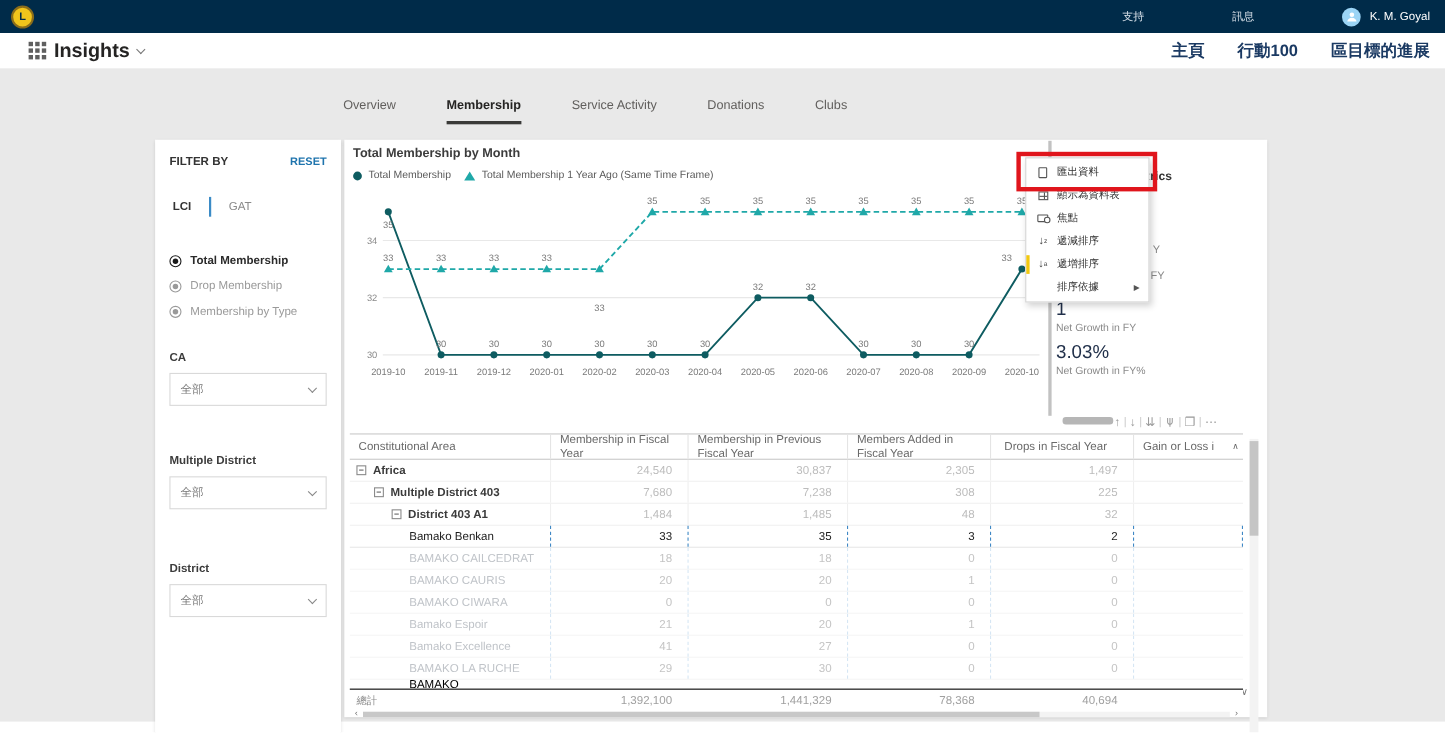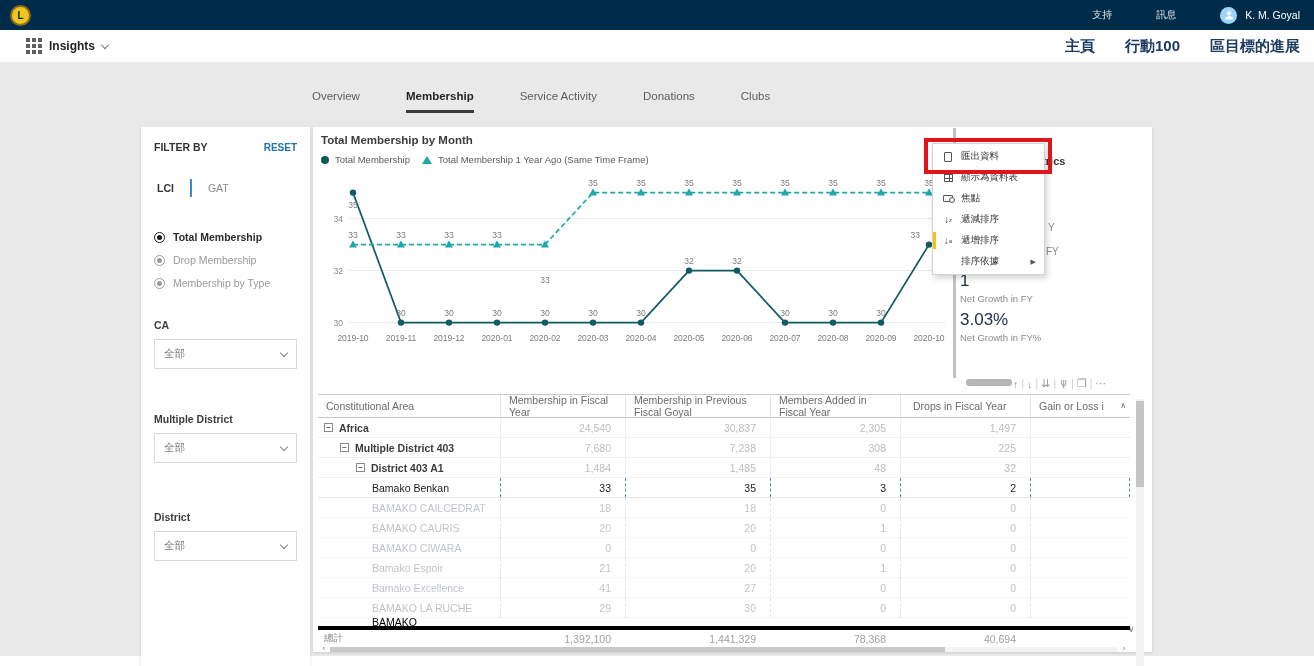--- a/index.html
+++ b/index.html
@@ -3,32 +3,32 @@
 <meta charset="utf-8">
 <style>
   html,body{margin:0;padding:0;background:#fff;}
   *{box-sizing:border-box;font-family:"Liberation Sans","DejaVu Sans",sans-serif;}
   .stage{position:relative;width:1314px;height:666px;background:#fff;overflow:hidden;}
   .grey-bg{position:absolute;left:0;top:62px;width:1314px;height:594px;background:#e9e9e9;}
 
   
   .topbar{position:absolute;left:0;top:0;width:1314px;height:30px;background:#002B49;display:flex;align-items:center;justify-content:space-between;padding:0 10px;z-index:5;}
   .lions-logo{width:21px;height:21px;border-radius:50%;background:#F0C51C;border:2px solid #8a6d1b;color:#002B49;font-size:10px;font-weight:bold;display:flex;align-items:center;justify-content:center;}
-  .topbar-right{display:flex;align-items:center;gap:44px;padding-right:4px;}
+  .topbar-right{display:flex;align-items:center;gap:80px;padding-right:4px;}
   .topbar-link{color:#d9e2ea;font-size:10px;cursor:pointer;}
   .userchip{display:flex;align-items:center;gap:8px;}
   .avatar{width:17px;height:17px;border-radius:50%;background:#9BD4F5;display:flex;align-items:center;justify-content:center;}
   .username{color:#fff;font-size:10.5px;}
 
   
   .appbar{position:absolute;left:0;top:30px;width:1314px;height:32px;background:#fff;display:flex;align-items:center;justify-content:space-between;padding:0 14px 0 26px;z-index:5;}
   .app-left{display:flex;align-items:center;gap:7px;}
   .waffle{display:grid;grid-template-columns:repeat(3,4px);grid-gap:2px;}
   .waffle i{width:4px;height:4px;background:#5f5f5f;}
-  .app-name{font-size:12px;font-weight:bold;color:#252423;}
+  .app-name{font-size:18px;font-weight:bold;color:#252423;}
   .chev{width:6px;height:6px;border-right:1.4px solid #777;border-bottom:1.4px solid #777;transform:rotate(45deg);margin-top:-3px;}
   .appnav{display:flex;align-items:flex-end;gap:30px;}
   .appnav .nlink{font-size:15px;color:#1b3a63;font-weight:600;cursor:pointer;}
   .appnav .nlink.bold{font-weight:bold;}
 
   
   .tabs{position:absolute;left:312px;top:90px;display:flex;gap:46px;z-index:4;}
   .tab{font-size:11.5px;color:#605e5c;padding-bottom:8px;cursor:pointer;}
   .tab.active{color:#252423;font-weight:bold;border-bottom:3px solid #3a3a38;}
 
@@ -113,21 +113,21 @@
   .tr.group .tc{color:#bcbcbc;border-left:1px solid #efefef;}
   .tr.group .tc.lab{color:#3b3b3b;font-weight:bold;border-left:none;}
   .tr.club .tc{color:#c4c4c4;border-left:1px dashed #d6e6f4;}
   .tr.club .tc.lab{color:#c0c4c9;border-left:none;}
   .tr.club{border-bottom:1px solid #f5f5f5;}
   .tr.sel .tc{color:#1c1c1c;border-left:1px dashed #3f88c5;}
   .tr.sel .tc.lab{color:#1c1c1c;border-left:none;}
   .tr.sel .tc:last-child{border-right:1px dashed #3f88c5;}
   .tr.sel{border-bottom:1px solid #e8e8e8;}
   .tr.partial{height:8px;overflow:hidden;}
-  .tr.total{border-top:4px solid #000000;height:21px;}
+  .tr.total{border-top:1px solid #000000;height:21px;}
   .tr.total .tc{color:#a0a0a0;}
   .tr.total .tc.lab{color:#8d8d8d;font-size:9.5px;}
   .exp{width:9px;height:9px;border:1px solid #8a8a8a;color:#555;font-size:8px;line-height:7px;text-align:center;margin-right:6px;display:inline-block;flex:0 0 auto;}
 
   
   .vscroll{position:absolute;left:823px;top:272px;width:8px;height:352px;background:#f3f3f3;}
   .vthumb{position:absolute;left:0;top:2px;width:8px;height:86px;background:#c5c5c5;}
   .varrow{position:absolute;left:815px;top:497px;font-size:9px;color:#777;}
   .hscroll{position:absolute;left:5px;top:516px;width:812px;height:10px;display:flex;align-items:center;}
   .harrow{font-size:9px;color:#777;width:12px;text-align:center;cursor:pointer;}
@@ -350,21 +350,21 @@
         <span class="vt-sep">|</span>
         <span class="vt ">❐</span>
         <span class="vt-sep">|</span>
         <span class="vt ">⋯</span>
       </div>
 
     <div class="tablewrap">
       <div class="t-head" id="thead">
           <div class="th c0">Constitutional Area</div>
           <div class="th c1">Membership in Fiscal Year</div>
-          <div class="th c2">Membership in Previous Fiscal Goyal</div>
+          <div class="th c2">Membership in Previous Fiscal Year</div>
           <div class="th c3">Members Added in Fiscal Year</div>
           <div class="th c4">Drops in Fiscal Year</div>
           <div class="th c5">Gain or Loss i<span class="caret">∧</span></div>
         </div>
       <div id="tbody">
           <div class="tr group">
        <div class="tc lab c0" style="padding-left:6px"><span class="exp">−</span>Africa</div>
        <div class="tc c1">24,540</div>
             <div class="tc c2">30,837</div>
             <div class="tc c3">2,305</div>

